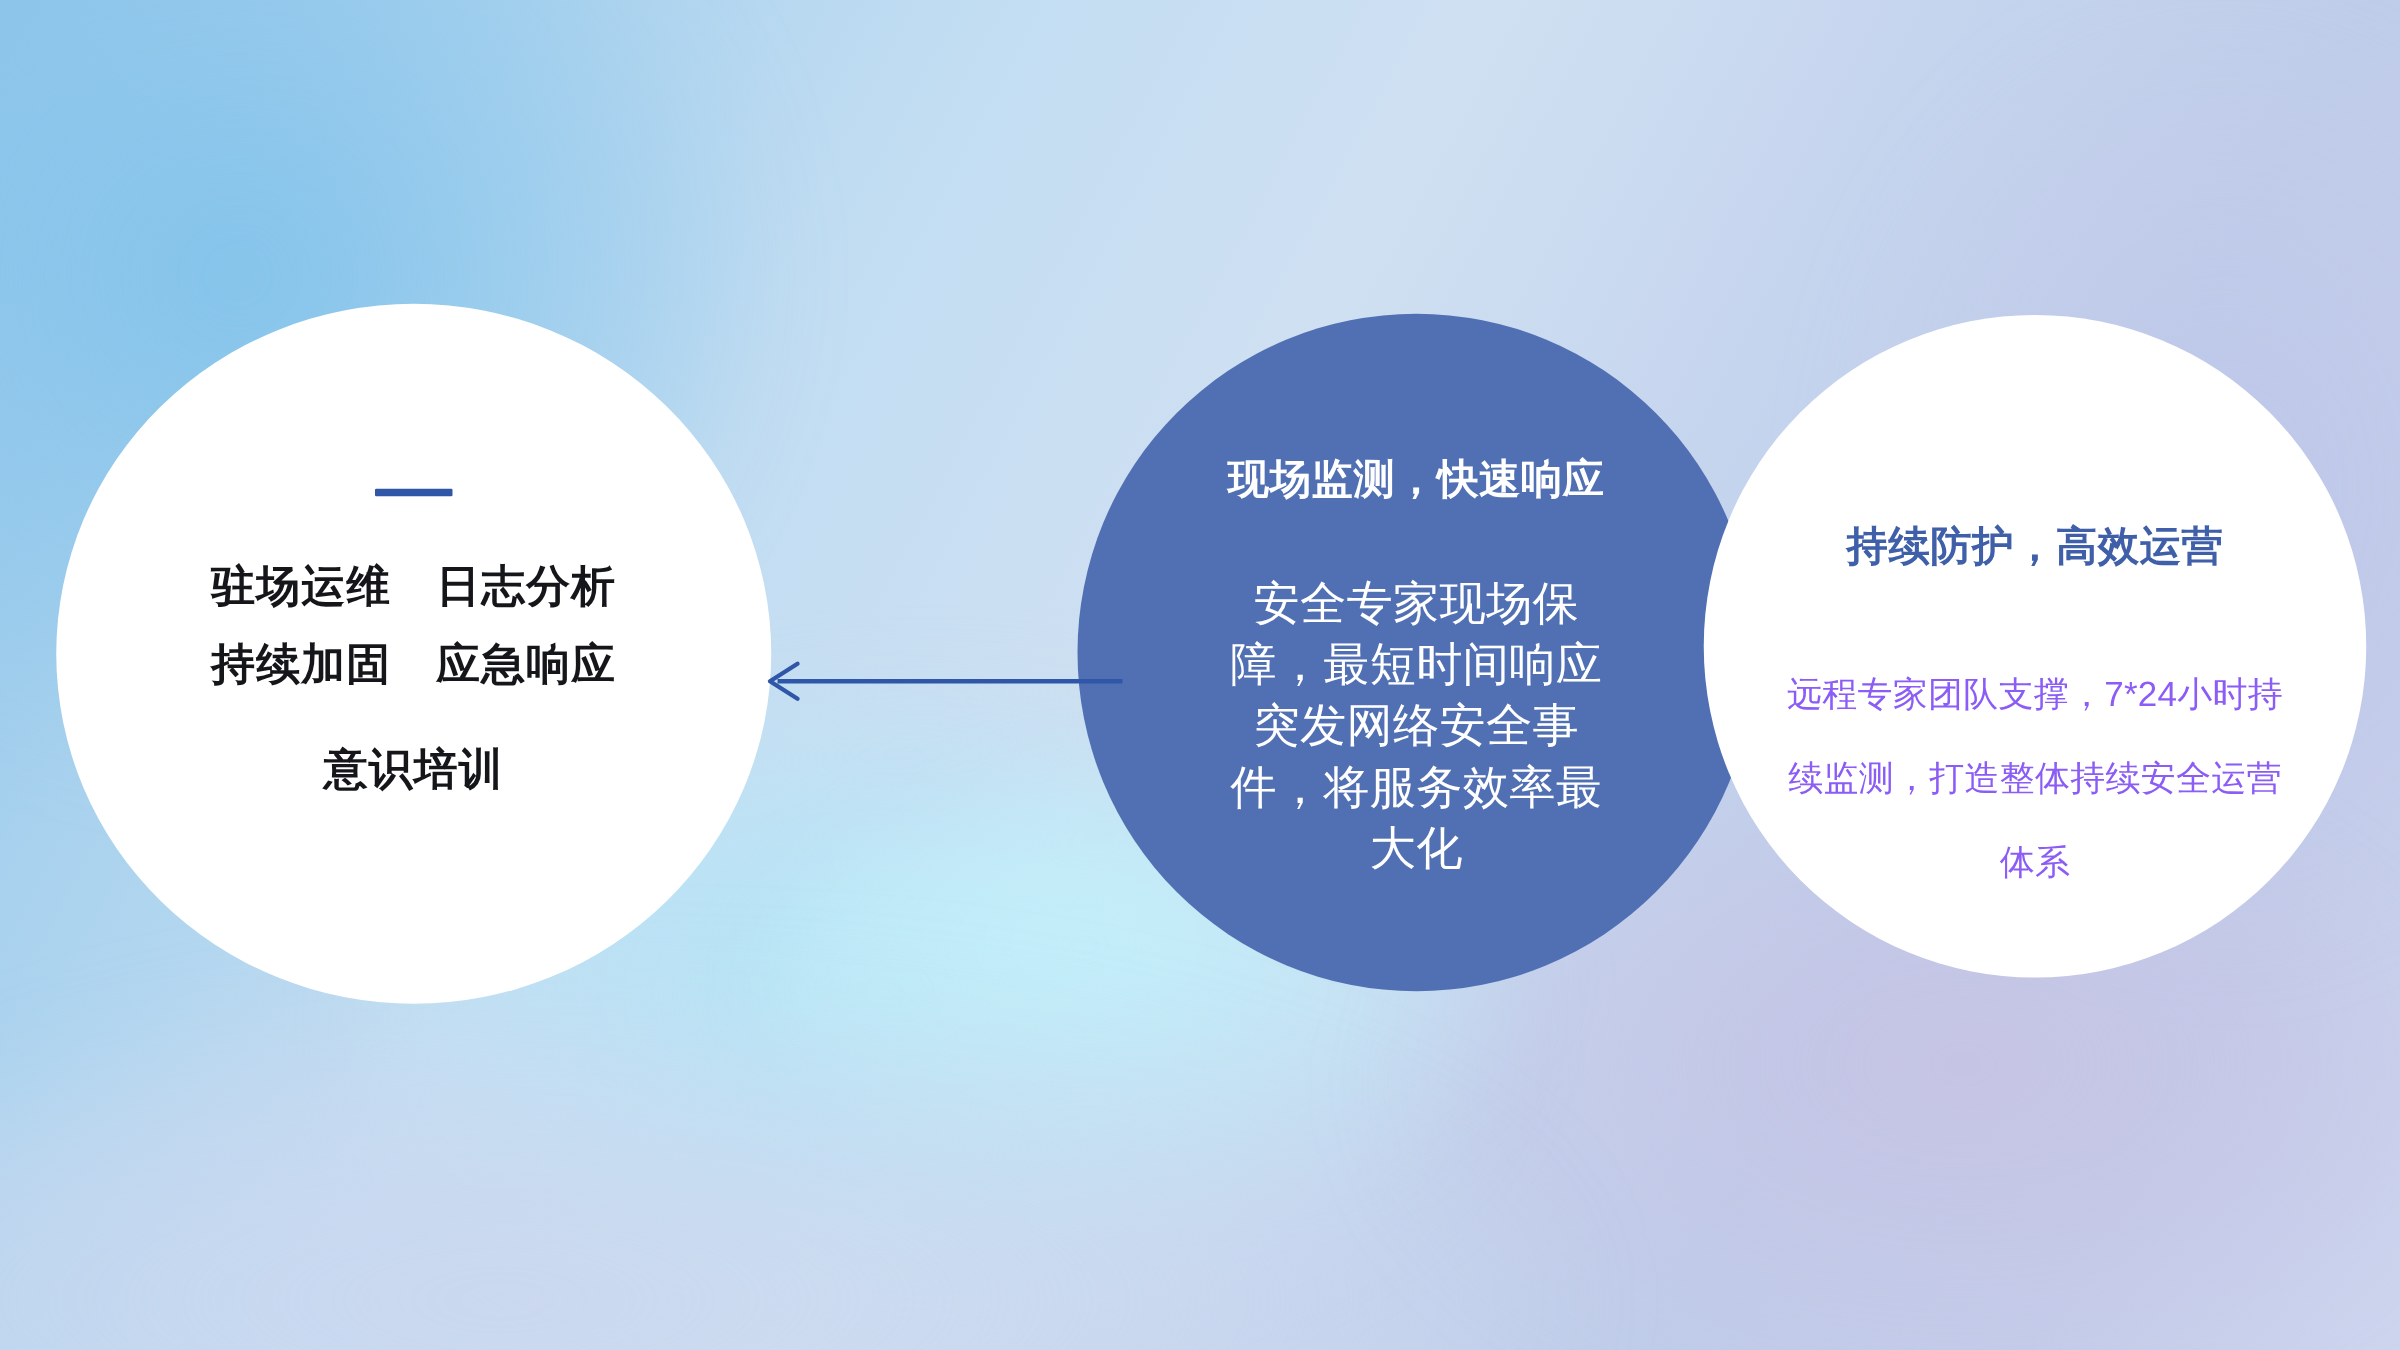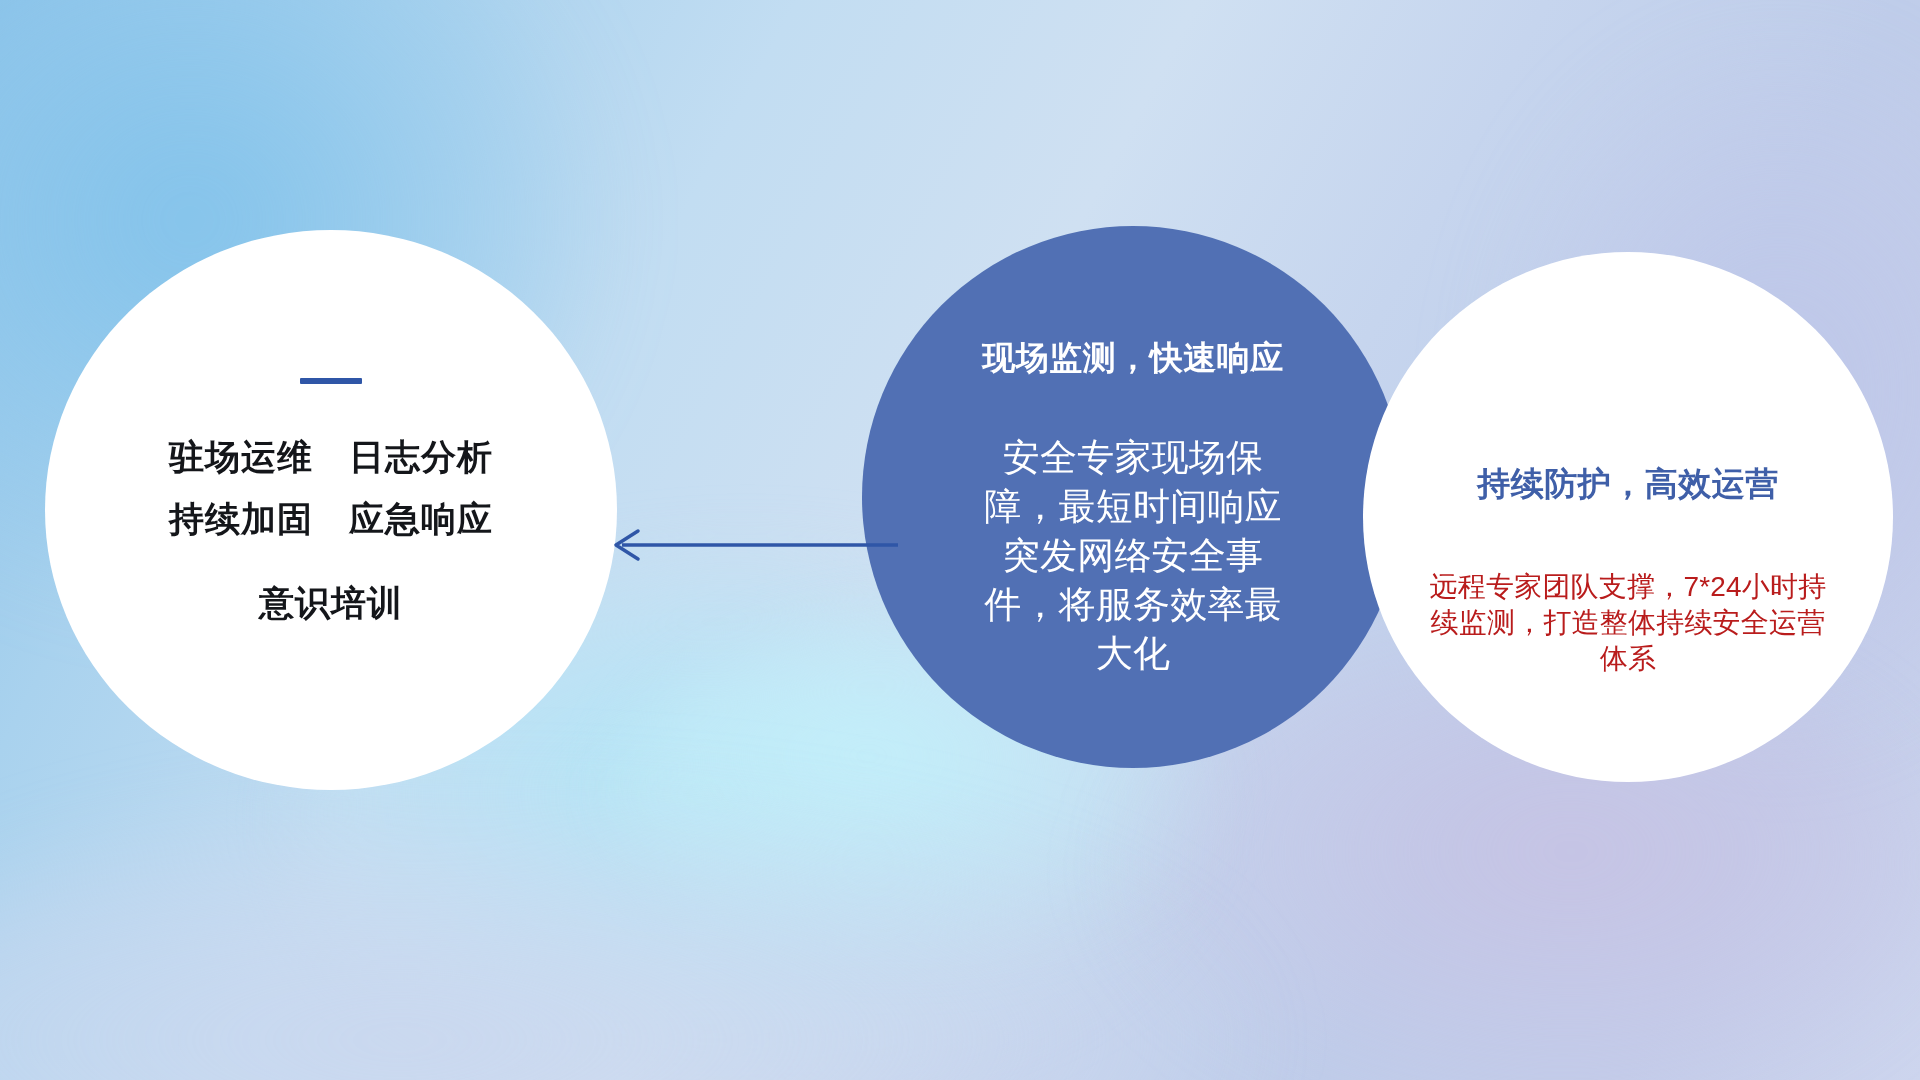--- a/index.html
+++ b/index.html
@@ -96,21 +96,21 @@
     position: absolute;
     border-radius: 50%;
     box-sizing: border-box;
     display: flex;
     flex-direction: column;
     align-items: center;
     text-align: center;
   }
 
   #circle-left {
-    left: 45px;  top: 230px;
+    left: 45px;  top: 243px;
     width: 572px; height: 560px;
     background: #ffffff;
     z-index: 3;
     justify-content: flex-start;
   }
   .divider-dash {
     width: 62px;
     height: 6px;
     background: #2f56a7;
     margin-top: 148px;
@@ -127,21 +127,21 @@
     font-size: 35px;
     font-weight: bold;
     color: #14161a;
     letter-spacing: 1px;
     line-height: 62px;
     white-space: pre;
   }
   .left-line.last { margin-top: 22px; }
 
   #circle-mid {
-    left: 862px; top: 226px;
+    left: 862px; top: 251px;
     width: 542px; height: 542px;
     background: #5170b4;
     z-index: 4;
     justify-content: flex-start;
   }
   .mid-title {
     margin-top: 110px;
     font-size: 33px;
     font-weight: bold;
     color: #ffffff;
@@ -170,22 +170,22 @@
     font-size: 33px;
     font-weight: bold;
     color: #3f5fa8;
     letter-spacing: 0.5px;
     white-space: nowrap;
   }
   .right-body {
     margin-top: 62px;
     width: 400px;
     font-size: 28px;
-    line-height: 36px;
-    color: #b91c1c;
+    line-height: 67px;
+    color: #8b5cf6;
     font-weight: 400;
     letter-spacing: 0.2px;
   }
 
   
   #arrow-connector {
     position: absolute;
     left: 600px;
     top: 520px;
     width: 300px;

